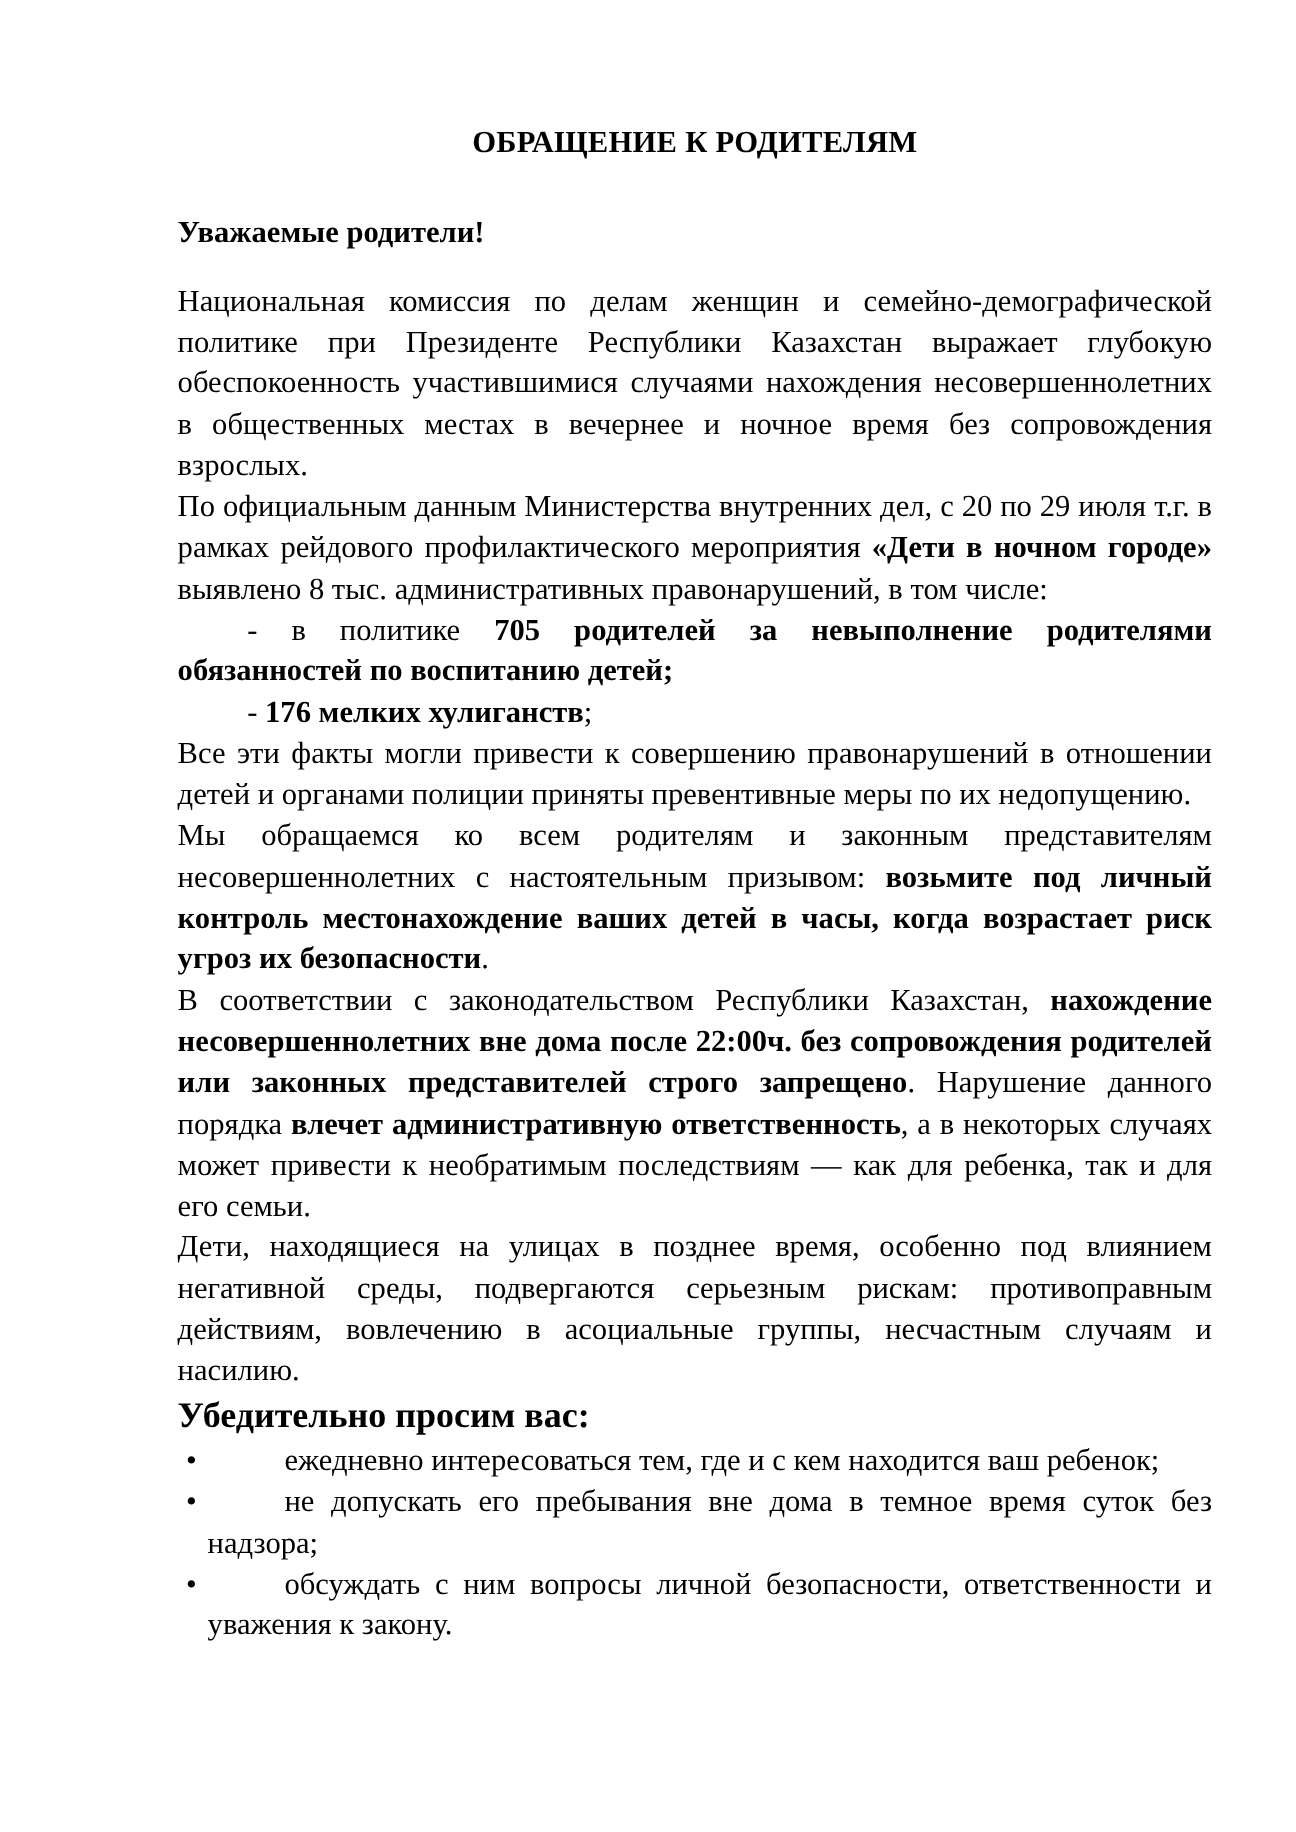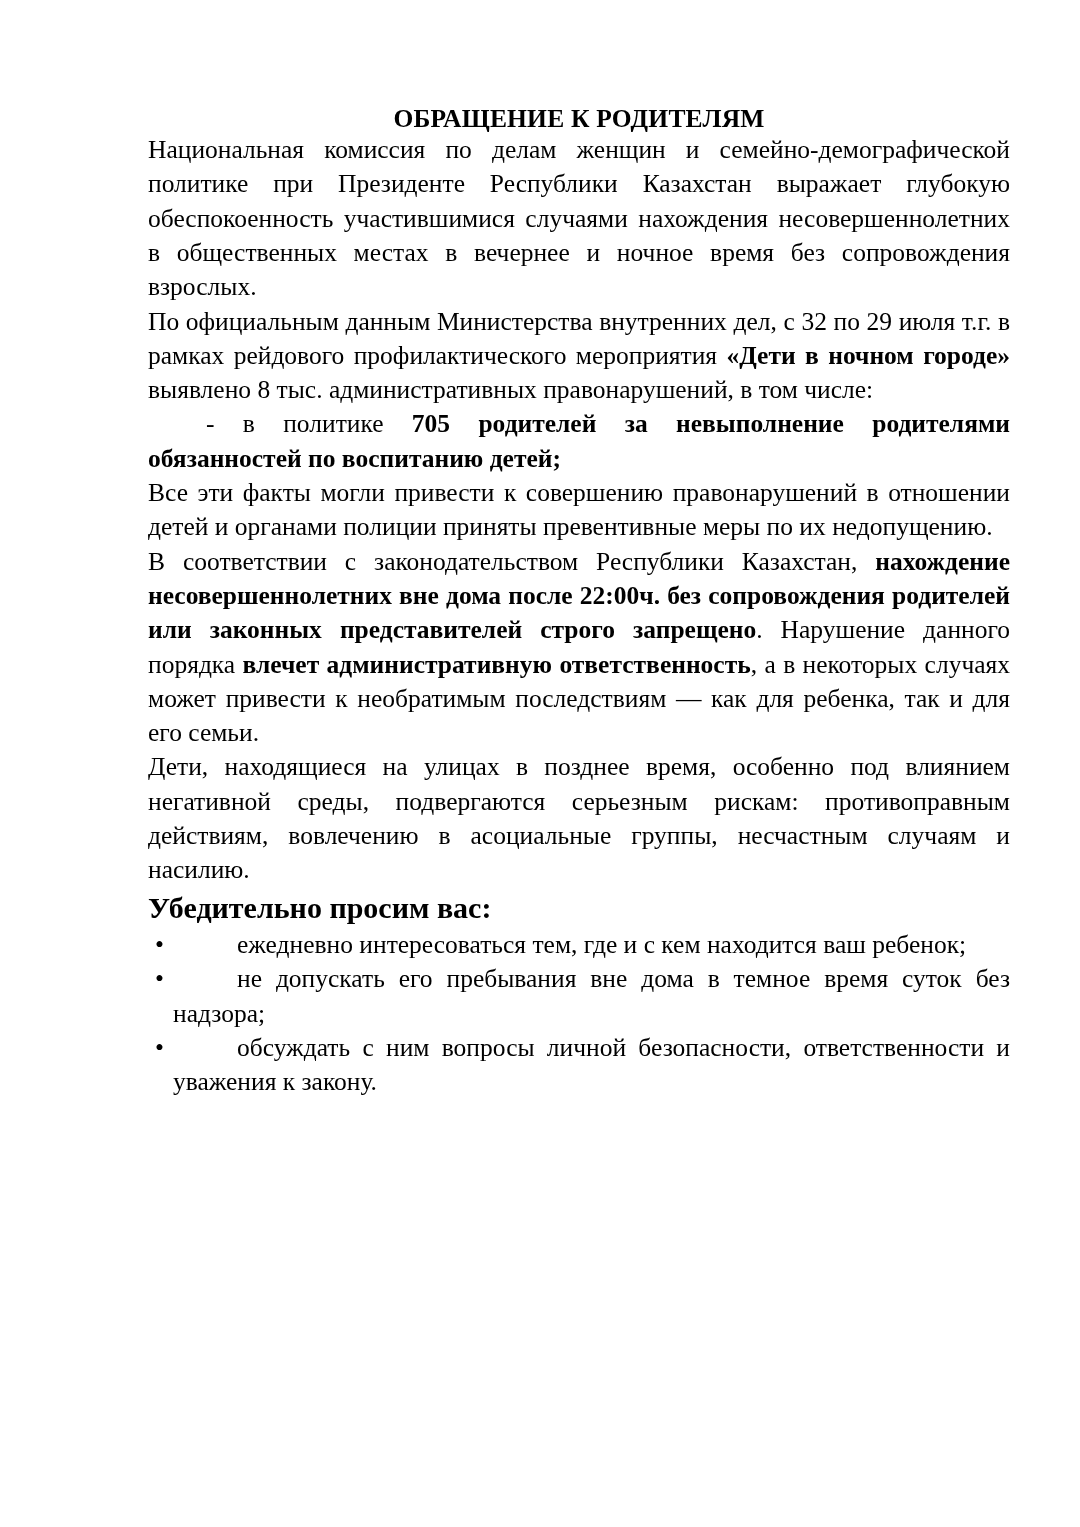--- a/index.html
+++ b/index.html
@@ -93,31 +93,34 @@
   }
 </style>
 </head>
 <body>
 
 <div class="page">
   <div class="content">
 
     <h1 class="doc-title">ОБРАЩЕНИЕ К РОДИТЕЛЯМ</h1>
 
+    <p class="salutation">Уважаемые родители!</p>
 
     <p class="para gap-lg"><span>Национальная комиссия по делам женщин и семейно-демографической политике при Президенте Республики Казахстан выражает глубокую обеспокоенность участившимися случаями нахождения несовершеннолетних в общественных местах в вечернее и ночное время без сопровождения взрослых.</span></p>
 
-    <p class="para gap-md"><span>По официальным данным Министерства внутренних дел, с 32 по 29 июля т.г. в рамках рейдового профилактического мероприятия </span><b>«Дети в ночном городе»</b><span> выявлено 8 тыс. административных правонарушений, в том числе:</span></p>
+    <p class="para gap-md"><span>По официальным данным Министерства внутренних дел, с 20 по 29 июля т.г. в рамках рейдового профилактического мероприятия </span><b>«Дети в ночном городе»</b><span> выявлено 8 тыс. административных правонарушений, в том числе:</span></p>
 
     <p class="para indent"><span>- в политике </span><b>705 родителей за невыполнение родителями обязанностей по воспитанию детей;</b></p>
 
+    <p class="para indent"><span>- </span><b>176 мелких хулиганств</b><span>;</span></p>
 
 
     <p class="para gap-sm"><span>Все эти факты могли привести к совершению правонарушений в отношении детей и органами полиции приняты превентивные меры по их недопущению.</span></p>
 
+    <p class="para gap-md"><span>Мы обращаемся ко всем родителям и законным представителям несовершеннолетних с настоятельным призывом: </span><b>возьмите под личный контроль местонахождение ваших детей в часы, когда возрастает риск угроз их безопасности</b><span>.</span></p>
 
     <p class="para gap-md"><span>В соответствии с законодательством Республики Казахстан, </span><b>нахождение несовершеннолетних вне дома после 22:00ч. без сопровождения родителей или законных представителей строго запрещено</b><span>. Нарушение данного порядка </span><b>влечет административную ответственность</b><span>, а в некоторых случаях может привести к необратимым последствиям — как для ребенка, так и для его семьи.</span></p>
 
     <p class="para gap-sm"><span>Дети, находящиеся на улицах в позднее время, особенно под влиянием негативной среды, подвергаются серьезным рискам: противоправным действиям, вовлечению в асоциальные группы, несчастным случаям и насилию.</span></p>
 
     <p class="asks-title lead-block">Убедительно просим вас:</p>
 
     <ul class="asks">
       <li>
         <span class="bullet">•</span>

